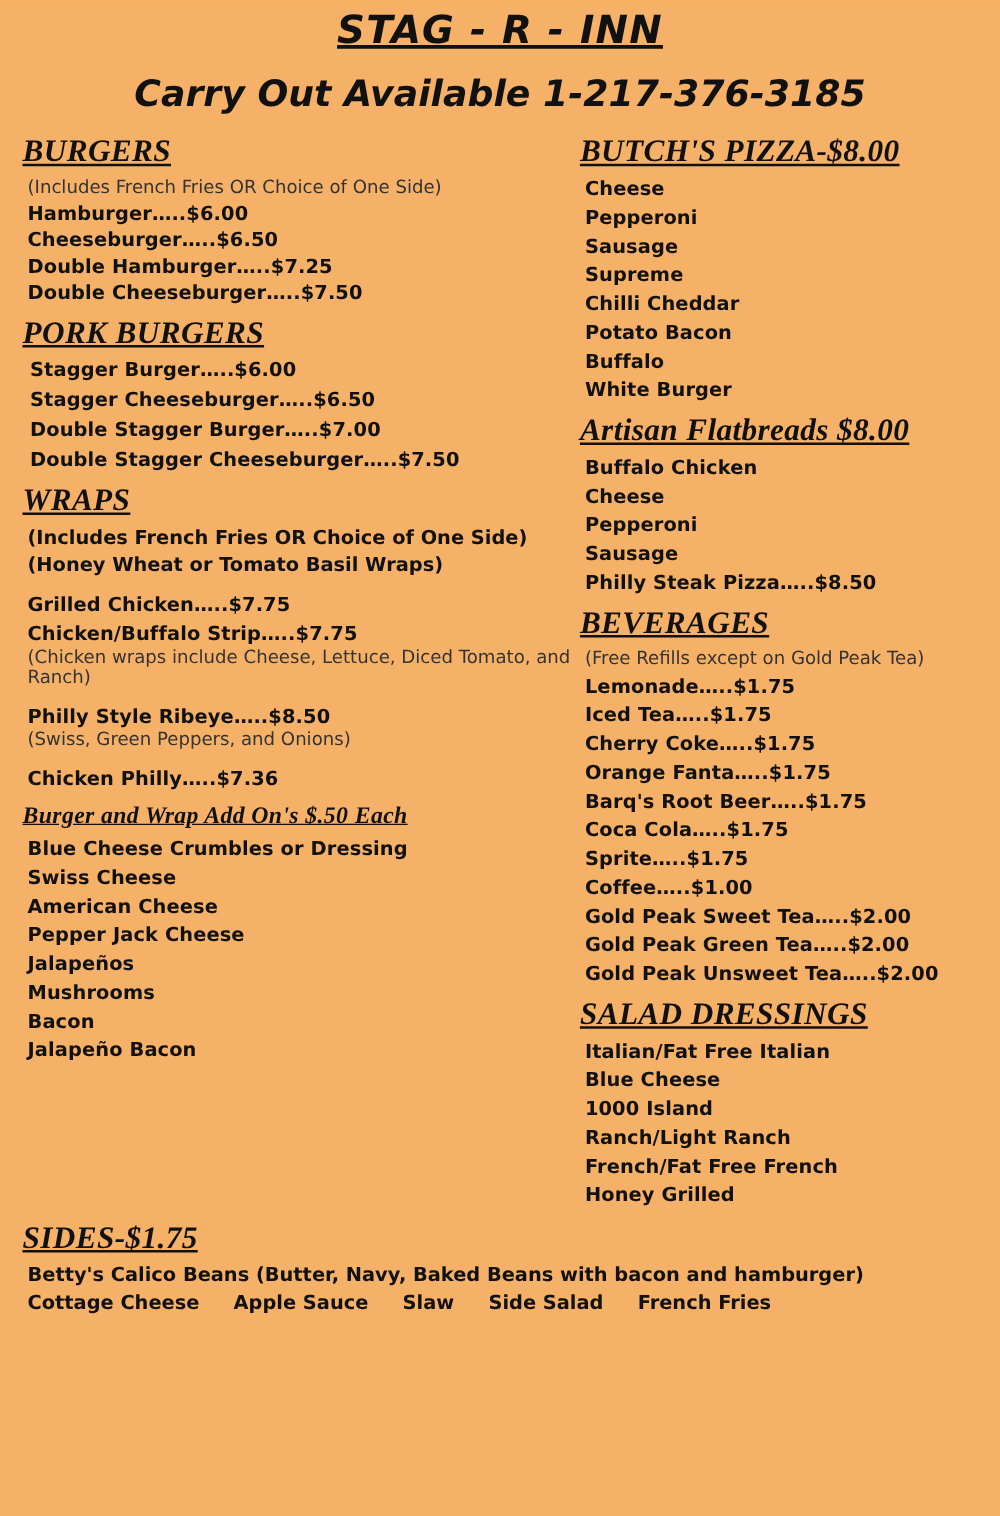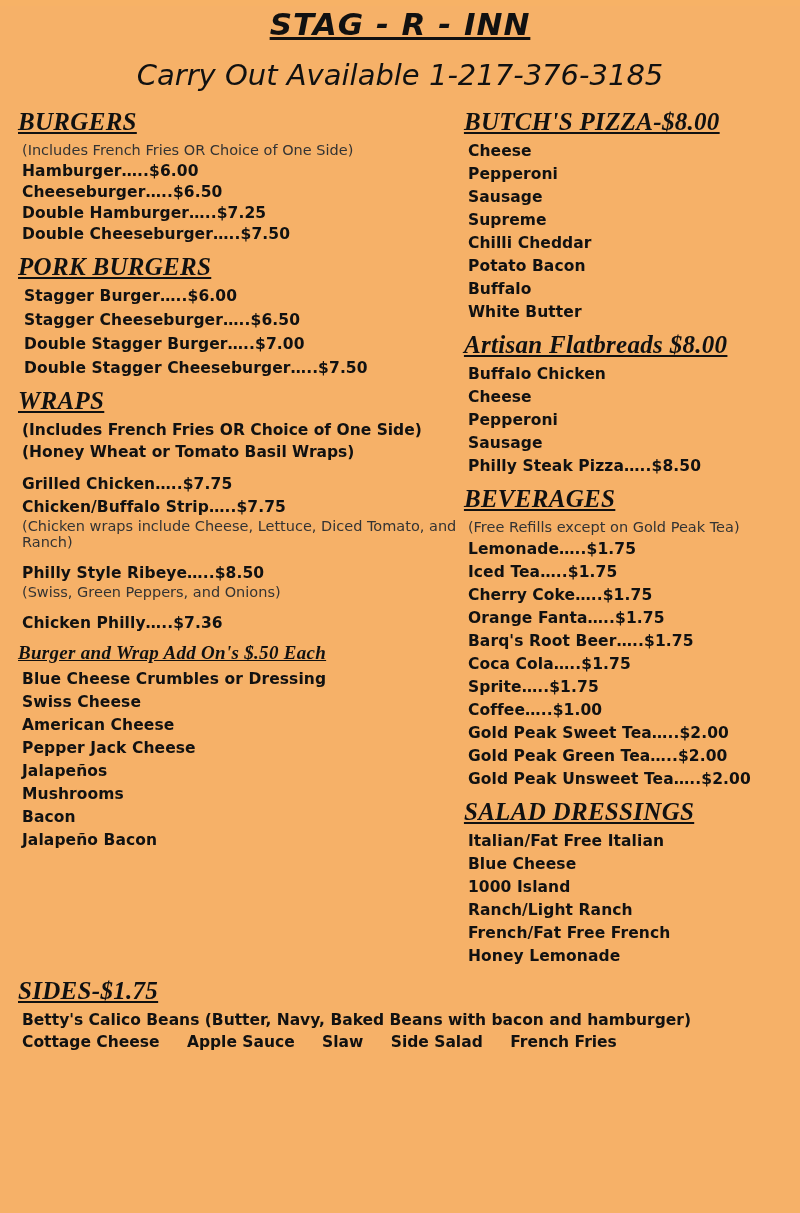--- a/index.html
+++ b/index.html
@@ -29,21 +29,21 @@
     font-weight: bold;
     font-style: italic;
     font-size: 31px;
     letter-spacing: 1px;
     text-decoration: underline;
     margin: 6px 0 16px 0;
     font-family: "DejaVu Sans", sans-serif;
   }
   .subtitle {
     text-align: center;
-    font-weight: normal;
+    font-weight: bold;
     font-style: italic;
     font-size: 29px;
     margin: 4px 0 6px 0;
     font-family: "DejaVu Sans", sans-serif;
   }
   .cols {
     display: flex;
     width: 100%;
   }
   .col-left {
@@ -159,21 +159,21 @@
     <div class="col-right">
 
       <h2 class="sec">BUTCH'S PIZZA-$8.00</h2>
       <div class="item tight">Cheese</div>
       <div class="item tight">Pepperoni</div>
       <div class="item tight">Sausage</div>
       <div class="item tight">Supreme</div>
       <div class="item tight">Chilli Cheddar</div>
       <div class="item tight">Potato Bacon</div>
       <div class="item tight">Buffalo</div>
-      <div class="item tight">White Butter</div>
+      <div class="item tight">White Burger</div>
 
       <h2 class="sec">Artisan Flatbreads $8.00</h2>
       <div class="item tight">Buffalo Chicken</div>
       <div class="item tight">Cheese</div>
       <div class="item tight">Pepperoni</div>
       <div class="item tight">Sausage</div>
       <div class="item tight">Philly Steak Pizza…..$8.50</div>
 
       <h2 class="sec">BEVERAGES</h2>
       <div class="note">(Free Refills except on Gold Peak Tea)</div>
@@ -188,21 +188,21 @@
       <div class="item tight">Gold Peak Sweet Tea…..$2.00</div>
       <div class="item tight">Gold Peak Green Tea…..$2.00</div>
       <div class="item tight">Gold Peak Unsweet Tea…..$2.00</div>
 
       <h2 class="sec">SALAD DRESSINGS</h2>
       <div class="item tight">Italian/Fat Free Italian</div>
       <div class="item tight">Blue Cheese</div>
       <div class="item tight">1000 Island</div>
       <div class="item tight">Ranch/Light Ranch</div>
       <div class="item tight">French/Fat Free French</div>
-      <div class="item tight">Honey Lemonade</div>
+      <div class="item tight">Honey Grilled</div>
 
     </div>
   </div>
 
   <div class="bottom">
     <h2 class="sec">SIDES-$1.75</h2>
     <div class="sides-line">Betty's Calico Beans (Butter, Navy, Baked Beans with bacon and hamburger)</div>
     <div class="sides-line">
       <span>Cottage Cheese</span>
       <span>Apple Sauce</span>

